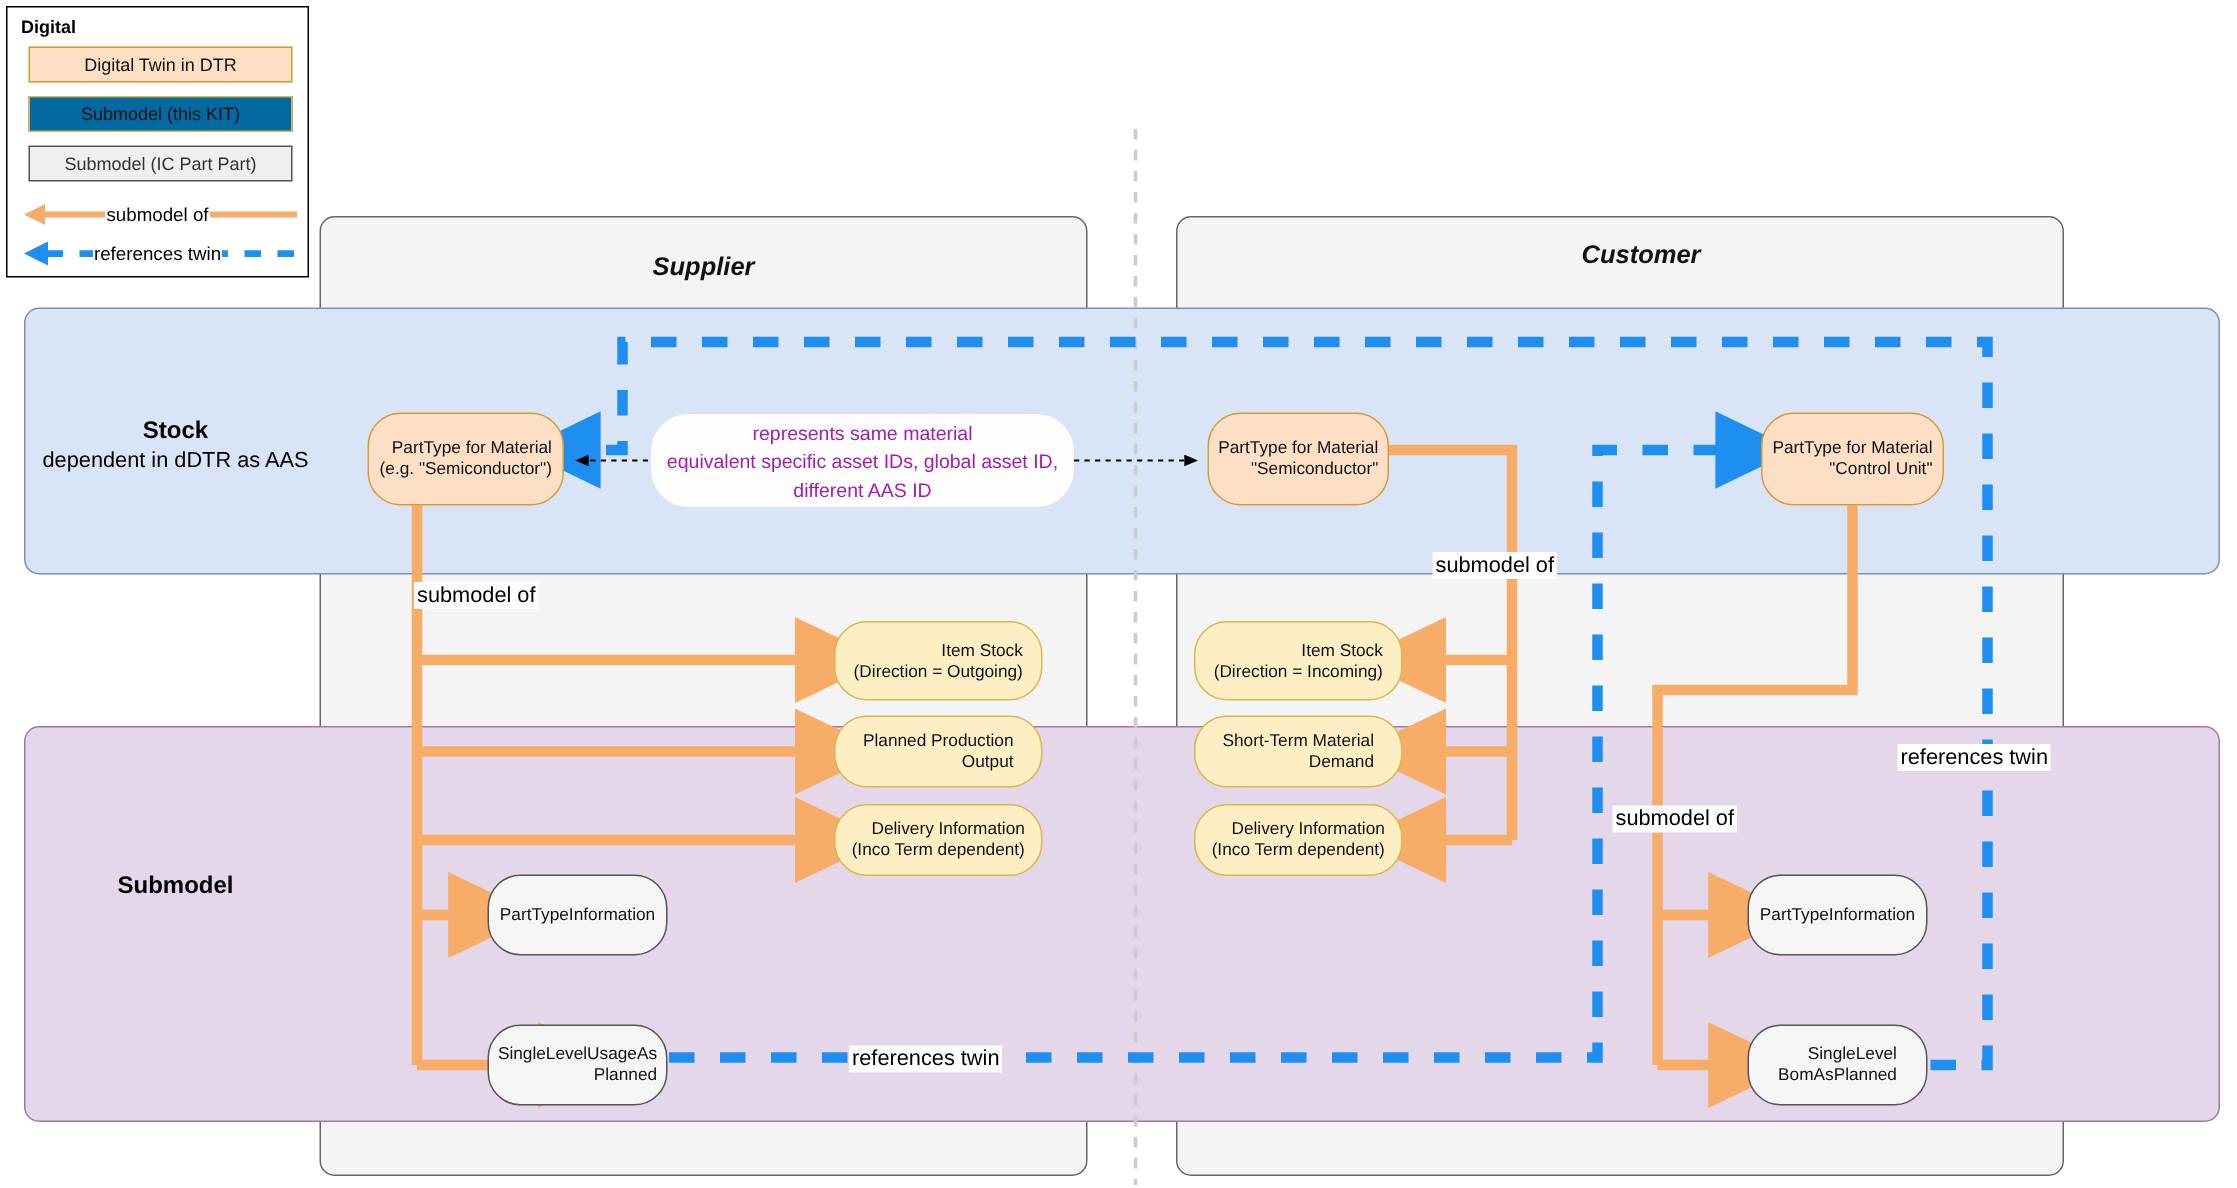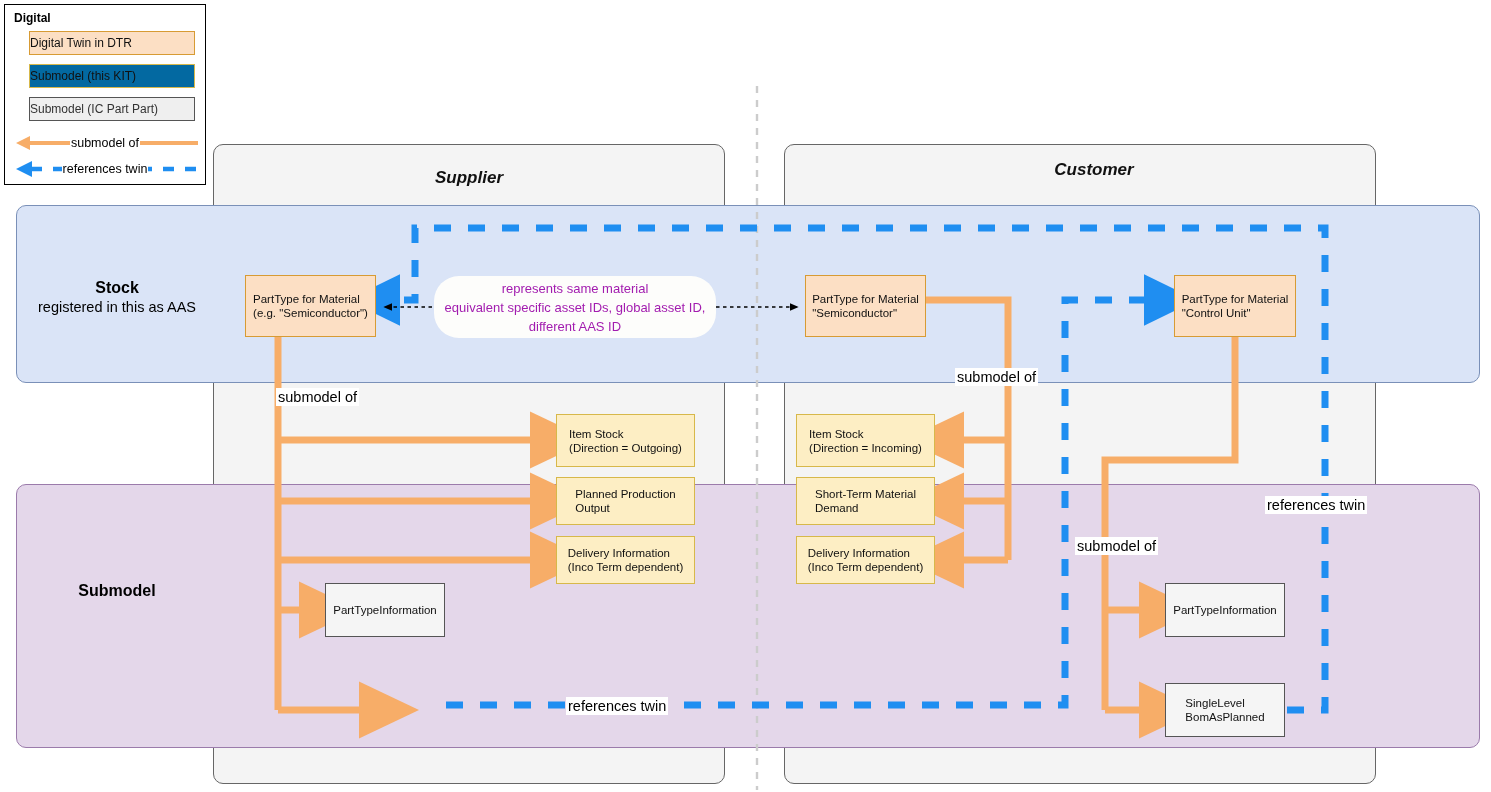--- a/index.html
+++ b/index.html
@@ -13,36 +13,36 @@
 
   
   .band{position:absolute;box-sizing:border-box;border-radius:10px;}
   .band.asset{background:#dae4f7;border:1px solid #7a90b8;}
   .band.submodel{background:#e4d7ea;border:1px solid #9b7bab;}
   .band-label{position:absolute;text-align:center;font-size:14.5px;color:#000;line-height:19px;}
   .band-label b{font-size:16px;}
 
   
   .node{position:absolute;box-sizing:border-box;display:flex;align-items:center;justify-content:center;
-        text-align:left;font-size:11.5px;line-height:14px;color:#111;padding:2px 4px;}
+        text-align:right;font-size:11.5px;line-height:14px;color:#111;padding:2px 4px;border-radius:22px;}
   .node.dt{background:#fcdfc4;border:1.4px solid #d79b34;}
   .node.sm{background:#fdeec4;border:1.4px solid #d7b84a;}
   .node.ic{background:#f5f5f5;border:1.4px solid #555;}
 
   
   .elabel{position:absolute;background:#ffffff;font-size:14.5px;color:#000;white-space:nowrap;
           padding:0 2px;line-height:18px;}
   .note{position:absolute;background:#fdfdfb;font-size:13px;color:#a21caf;text-align:center;
         line-height:19px;box-sizing:border-box;padding:3px 4px;border-radius:25px;}
 
   
   #legend{position:absolute;left:4px;top:4px;width:202px;height:181px;background:#fff;border:1.6px solid #000;
           box-sizing:border-box;padding:6px 8px;}
   #legend .ltitle{font-size:12px;font-weight:bold;color:#000;margin:0 0 6px 1px;}
-  .lbox{height:24px;margin:0 2px 9px 16px;display:flex;align-items:center;justify-content:flex-start;
+  .lbox{height:24px;margin:0 2px 9px 6px;display:flex;align-items:center;justify-content:center;
         font-size:12px;box-sizing:border-box;}
   .lbox.dt{background:#fcdfc4;border:1.4px solid #d79b34;color:#111;}
   .lbox.sm{background:#0369a1;border:1.4px solid #d7b84a;color:#111;}
   .lbox.ic{background:#efefef;border:1.4px solid #555;color:#333;}
   .lrow{position:relative;height:26px;margin:0 2px;display:flex;align-items:center;justify-content:center;}
   .lrow span.txt{font-size:12.5px;color:#000;background:#fff;z-index:2;padding:0 1px;}
   .lrow svg{position:absolute;left:0;top:0;}
 </style>
 </head>
 <body>
@@ -51,21 +51,21 @@
 
   <div class="lane" style="left:213px;top:144px;width:512px;height:640px;"></div>
   <div class="lane-title" style="left:213px;top:168px;width:512px;">Supplier</div>
 
   <div class="lane" style="left:784px;top:144px;width:592px;height:640px;"></div>
   <div class="lane-title" style="left:784px;top:160px;width:592px;padding-left:14px;">Customer</div>
 
   <div class="band asset" style="left:16px;top:205px;width:1464px;height:178px;"></div>
   <div class="band-label" style="left:22px;top:278px;width:190px;">
     <b>Stock</b><br>
-    <span>registered in this as AAS</span>
+    <span>dependent in dDTR as AAS</span>
   </div>
 
   <div class="band submodel" style="left:16px;top:484px;width:1464px;height:264px;"></div>
   <div class="band-label" style="left:22px;top:581px;width:190px;">
     <b>Submodel</b>
   </div>
 
   <svg id="wires" viewBox="0 0 1491 792">
     <defs>
       <marker id="oarrow" markerWidth="9" markerHeight="9" refX="2.6" refY="4.5" orient="auto">
@@ -155,20 +155,26 @@
   </div>
   <div class="node sm" style="left:556px;top:536px;width:139px;height:48px;">
     <div>
       <span>Delivery Information</span><br>
       <span>(Inco Term dependent)</span>
     </div>
   </div>
   <div class="node ic" style="left:325px;top:583px;width:120px;height:54px;">
     <div><span>PartTypeInformation</span></div>
   </div>
+  <div class="node ic" style="left:325px;top:683px;width:120px;height:54px;">
+    <div>
+      <span>SingleLevelUsageAs</span><br>
+      <span>Planned</span>
+    </div>
+  </div>
 
   <div class="node sm" style="left:796px;top:414px;width:139px;height:53px;">
     <div>
       <span>Item Stock</span><br>
       <span>(Direction = Incoming)</span>
     </div>
   </div>
   <div class="node sm" style="left:796px;top:477px;width:139px;height:48px;">
     <div>
       <span>Short-Term Material</span><br>

